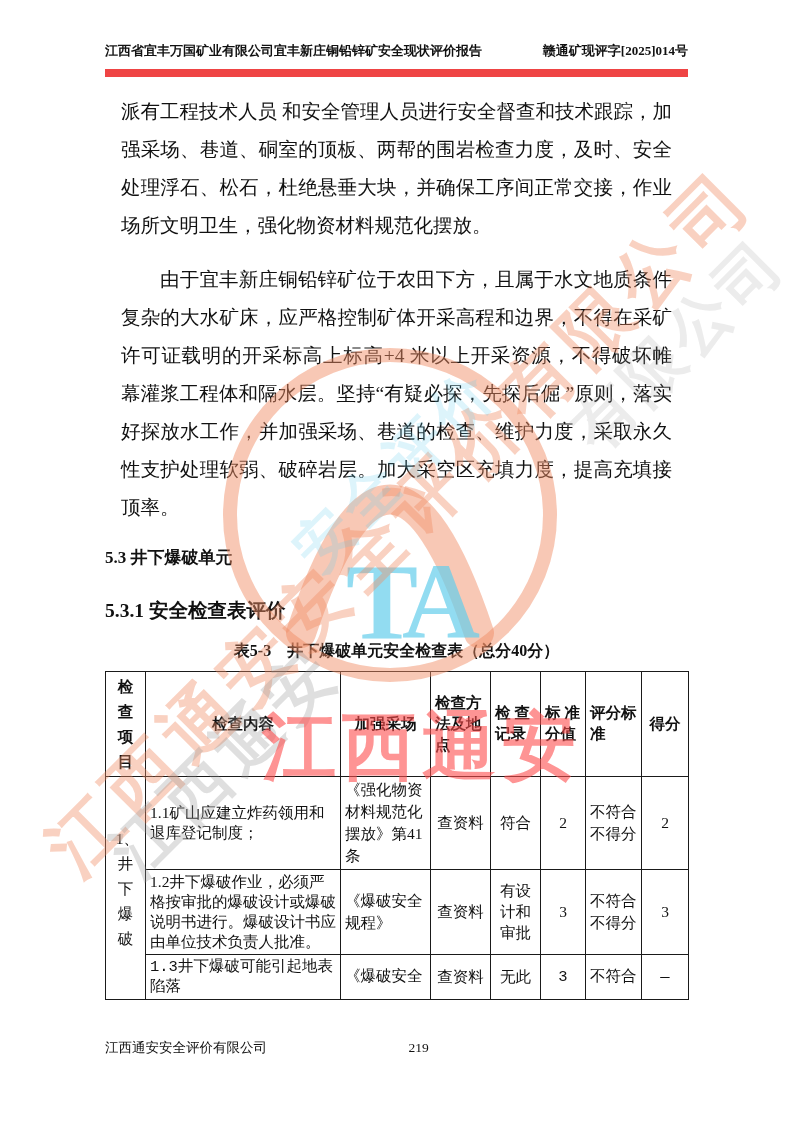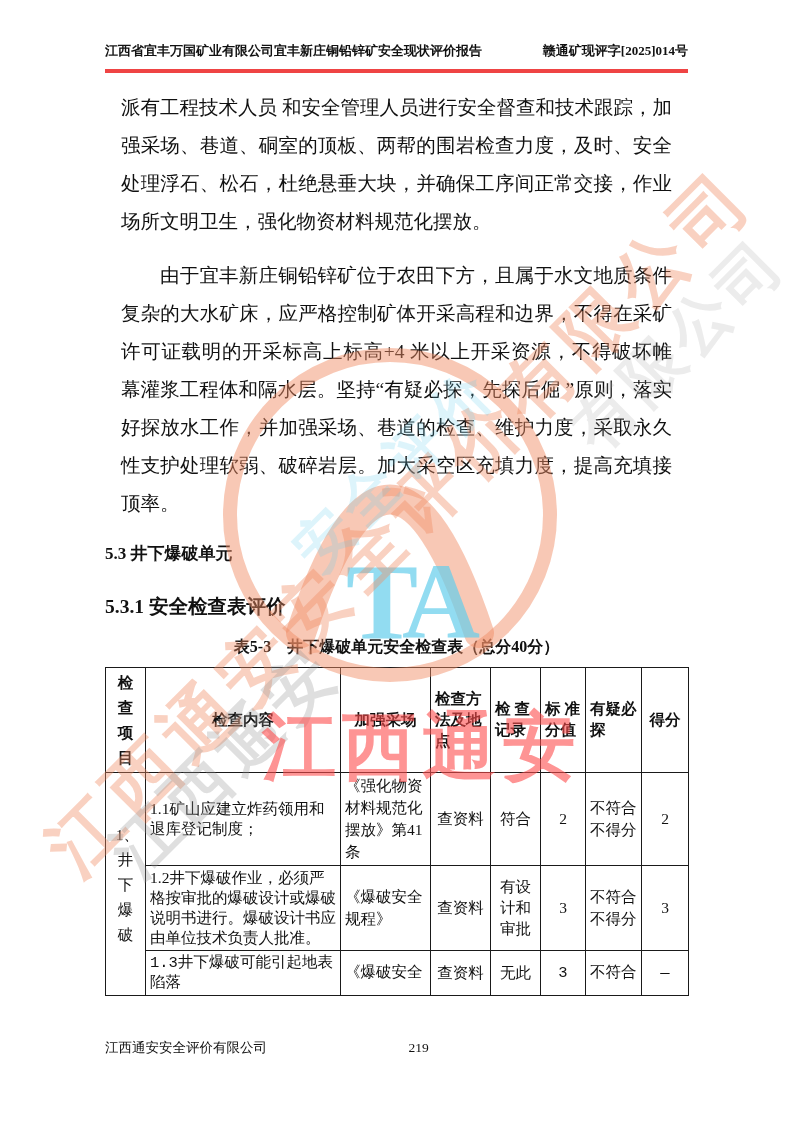--- a/index.html
+++ b/index.html
@@ -9,21 +9,21 @@
     margin:0 auto;
     background:#ffffff;
     overflow:hidden;
     font-family:"Liberation Serif","DejaVu Serif",serif;
     color:#111;
   }
   
   .header{
     margin:0 105px;
     padding:42px 0 9px 0;
-    border-bottom:4px solid #ef4444;
+    border-bottom:8px solid #ef4444;
     display:flex;justify-content:space-between;align-items:flex-end;
     font-size:13px;font-weight:bold;white-space:nowrap;
   }
   
   .content{margin:0 105px;position:relative;z-index:1;}
   .para{
     font-size:19.5px;line-height:38px;
     text-align:justify;margin:16px;
   }
   .para.first{margin-top:16px;}
@@ -124,21 +124,21 @@
           <col style="width:47px">
       </colgroup>
       <thead>
         <tr>
           <th><span class="vstack">检查项目</span></th>
           <th>检查内容</th>
           <th>加强采场</th>
           <th class="wrapleft">检查方法及地点</th>
           <th class="wrapleft">检 查记录</th>
           <th class="wrapleft">标 准分值</th>
-          <th class="wrapleft">有疑必探</th>
+          <th class="wrapleft">评分标准</th>
           <th>得分</th>
         </tr>
       </thead>
       <tbody>
         <tr class="row-1">
           <td class="group-cell" rowspan="3"><span class="vstack">1、井下爆破</span></td>
           <td class="cell-content">1.1矿山应建立炸药领用和退库登记制度；</td>
           <td class="cell-basis">《强化物资材料规范化摆放》第41条</td>
           <td class="center">查资料</td>
           <td class="center">符合</td>

